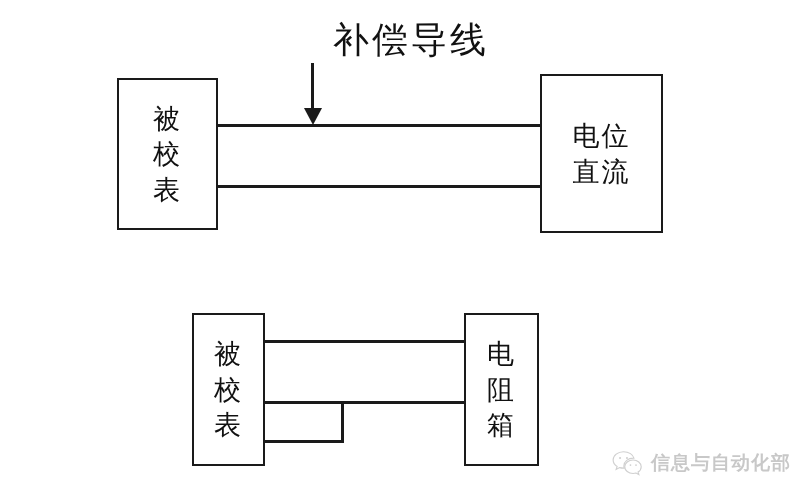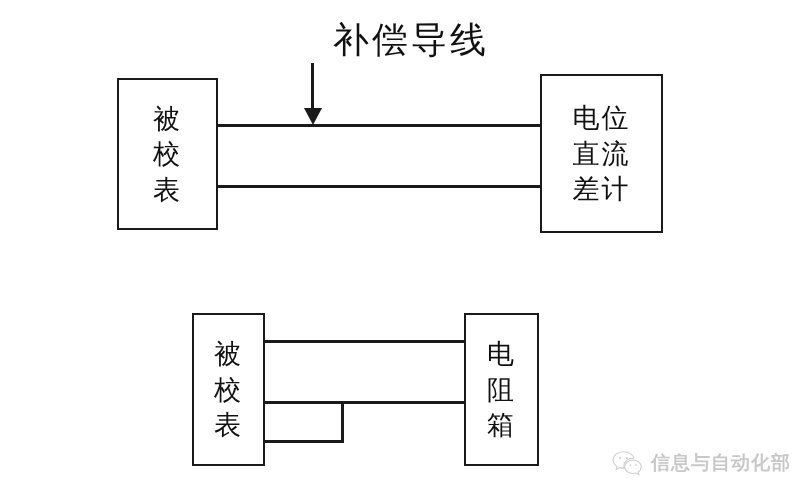--- a/index.html
+++ b/index.html
@@ -103,21 +103,20 @@
 
     <div class="box" style="left:117px; top:78px; width:101px; height:152px;">
       <div class="ch-line">被</div>
       <div class="ch-line">校</div>
       <div class="ch-line">表</div>
     </div>
 
     <div class="box" style="left:540px; top:74px; width:123px; height:159px;">
       <div class="ch-line">电位</div>
       <div class="ch-line">直流</div>
-      <div class="ch-line">差计</div>
     </div>
   </div>
 
   <div>
 
     <div class="wire wire-h" style="left:263px; top:340px; width:203px;"></div>
 
     <div class="wire wire-h" style="left:263px; top:401px; width:203px;"></div>
 
     <div class="wire wire-h" style="left:263px; top:440px; width:81px;"></div>

